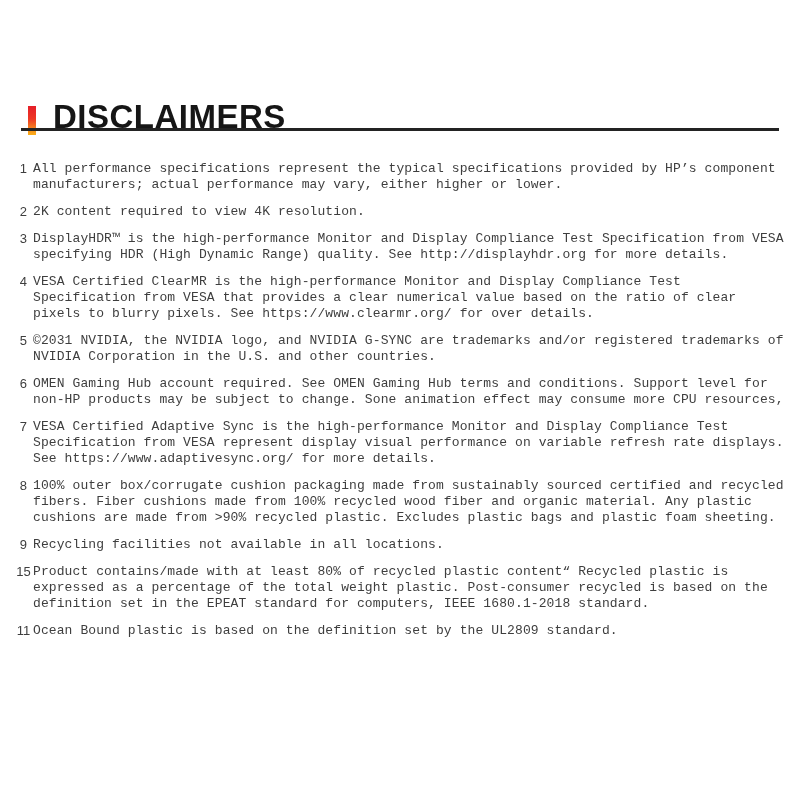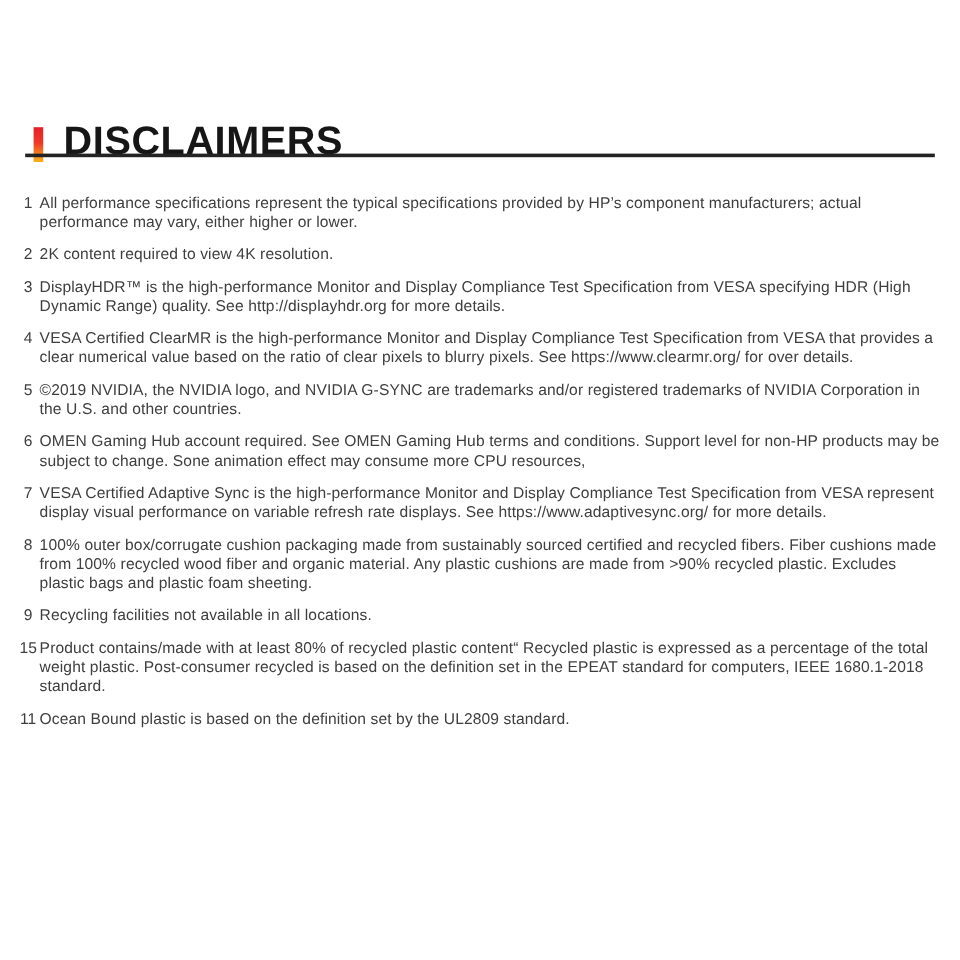--- a/index.html
+++ b/index.html
@@ -59,20 +59,21 @@
     color: #3e3e3e;
     letter-spacing: 0.1px;
   }
   .item .num {
     width: 19px;
     flex-shrink: 0;
     text-align: center;
   }
   .item .text {
     flex: 1;
+    font-family: Liberation Mono, monospace;
   }
 </style>
 </head>
 <body>
 
 <div class="page">
 
   <div class="header">
     <div class="accent-bar"></div>
     <div class="title">DISCLAIMERS</div>
@@ -96,21 +97,21 @@
       <div class="text">DisplayHDR™ is the high-performance Monitor and Display Compliance Test Specification from VESA specifying HDR (High Dynamic Range) quality. See http://displayhdr.org for more details.</div>
     </div>
 
     <div class="item">
       <div class="num">4</div>
       <div class="text">VESA Certified ClearMR is the high-performance Monitor and Display Compliance Test Specification from VESA that provides a clear numerical value based on the ratio of clear pixels to blurry pixels. See https://www.clearmr.org/ for over details.</div>
     </div>
 
     <div class="item">
       <div class="num">5</div>
-      <div class="text">©2019 NVIDIA, the NVIDIA logo, and NVIDIA G-SYNC are trademarks and/or registered trademarks of NVIDIA Corporation in the U.S. and other countries.</div>
+      <div class="text">©2031 NVIDIA, the NVIDIA logo, and NVIDIA G-SYNC are trademarks and/or registered trademarks of NVIDIA Corporation in the U.S. and other countries.</div>
     </div>
 
     <div class="item">
       <div class="num">6</div>
       <div class="text">OMEN Gaming Hub account required. See OMEN Gaming Hub terms and conditions. Support level for non-HP products may be subject to change. Sone animation effect may consume more CPU resources,</div>
     </div>
 
     <div class="item">
       <div class="num">7</div>
       <div class="text">VESA Certified Adaptive Sync is the high-performance Monitor and Display Compliance Test Specification from VESA represent display visual performance on variable refresh rate displays. See https://www.adaptivesync.org/ for more details.</div>

